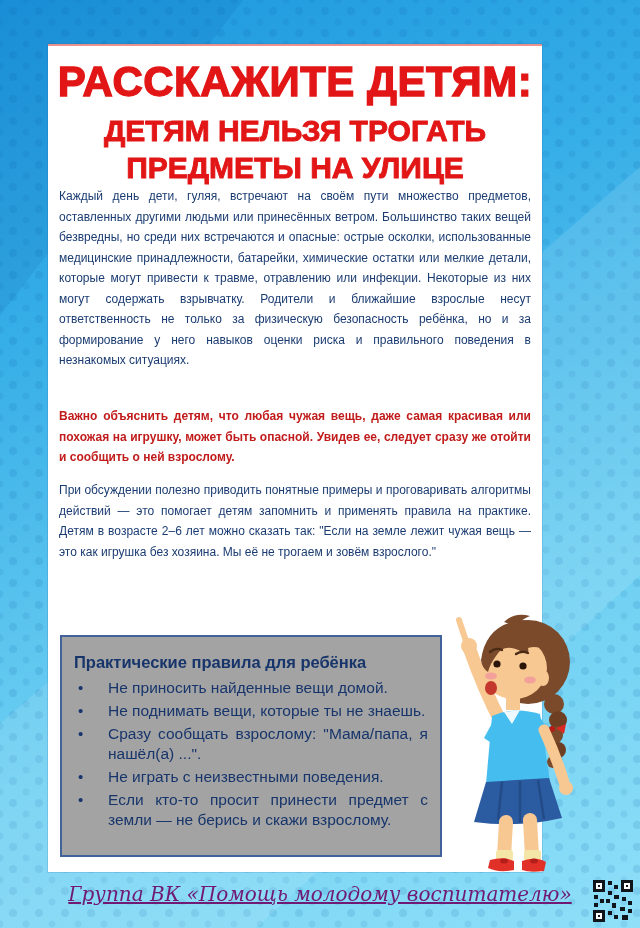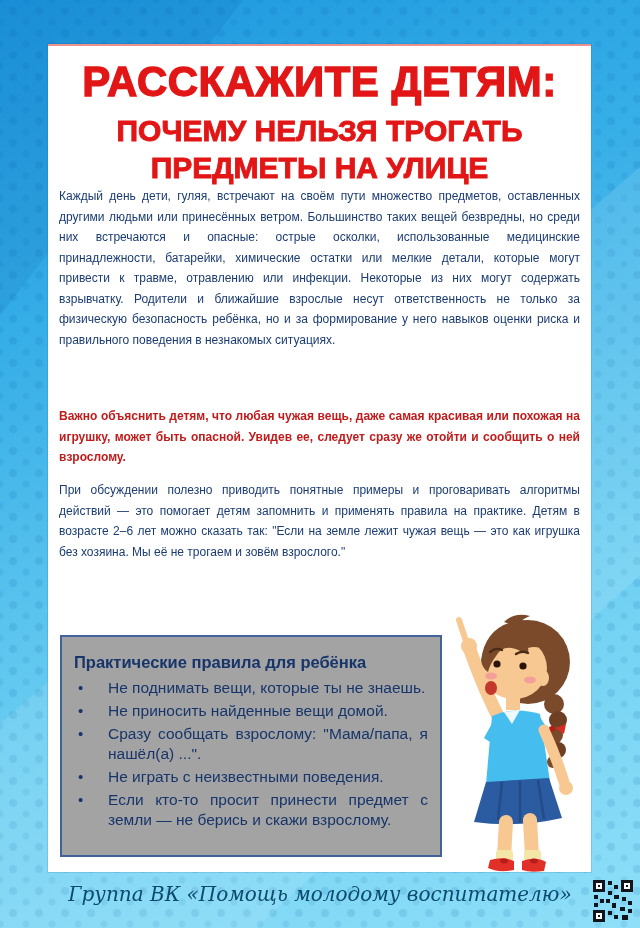--- a/index.html
+++ b/index.html
@@ -18,21 +18,21 @@
   }
   .decor { position:absolute; inset:0; pointer-events:none; }
   .decor-tri1 { position:absolute; left:0; top:0; width:640px; height:928px;
     background:rgba(255,255,255,0.10);
     clip-path:polygon(100% 18%, 100% 62%, 40% 100%, 0 100%, 0 78%); }
   .decor-tri2 { position:absolute; left:0; top:0; width:640px; height:928px;
     background:rgba(0,70,150,0.10);
     clip-path:polygon(0 0, 38% 0, 0 34%); }
 
   .card {
-    position:absolute; left:48px; top:44px; width:543px; height:828px;
+    position:absolute; left:48px; top:44px; width:494px; height:828px;
     background:#ffffff;
     border-top:2px solid rgba(228,87,77,0.65);
     box-shadow:0 0 0 1px rgba(30,90,160,0.15);
   }
 
   .title1 {
     position:absolute; top:12px; left:0; right:0;
     text-align:center; color:#E21616;
     font-size:42px; font-weight:bold; letter-spacing:0.5px;
     -webkit-text-stroke:1.3px #E21616;
@@ -70,48 +70,48 @@
     content:"\2022"; position:absolute; left:4px; top:0;
     font-size:15px;
   }
 
   .girl { position:absolute; left:396px; top:558px; width:152px; height:272px; }
 
   .footer-caption {
     position:absolute; left:0; top:882px; width:640px;
     text-align:center;
     font-family:"DejaVu Serif", serif; font-style:italic;
-    font-size:20px; color:#0c4a6e;
+    font-size:20px; color:#701a75;text-decoration:underline;
   }
 
   .qr { position:absolute; left:592px; top:879px; width:42px; height:44px; }
 </style>
 </head>
 <body>
 
 <div class="decor">
   <div class="decor-tri1"></div>
   <div class="decor-tri2"></div>
 </div>
 
 <div class="card">
 
   <div class="title1">РАССКАЖИТЕ ДЕТЯМ:</div>
-  <div class="title2">ПОЧЕМУ НЕЛЬЗЯ ТРОГАТЬ
+  <div class="title2">ДЕТЯМ НЕЛЬЗЯ ТРОГАТЬ
 ПРЕДМЕТЫ НА УЛИЦЕ</div>
 
   <div class="para para-intro">Каждый день дети, гуляя, встречают на своём пути множество предметов, оставленных другими людьми или принесённых ветром. Большинство таких вещей безвредны, но среди них встречаются и опасные: острые осколки, использованные медицинские принадлежности, батарейки, химические остатки или мелкие детали, которые могут привести к травме, отравлению или инфекции. Некоторые из них могут содержать взрывчатку. Родители и ближайшие взрослые несут ответственность не только за физическую безопасность ребёнка, но и за формирование у него навыков оценки риска и правильного поведения в незнакомых ситуациях.</div>
   <div class="para para-warning">Важно объяснить детям, что любая чужая вещь, даже самая красивая или похожая на игрушку, может быть опасной. Увидев ее, следует сразу же отойти и сообщить о ней взрослому.</div>
   <div class="para para-discussion">При обсуждении полезно приводить понятные примеры и проговаривать алгоритмы действий — это помогает детям запомнить и применять правила на практике. Детям в возрасте 2–6 лет можно сказать так: "Если на земле лежит чужая вещь — это как игрушка без хозяина. Мы её не трогаем и зовём взрослого."</div>
 
   <div class="rules-box">
     <div class="rules-heading">Практические правила для ребёнка</div>
     <ul class="rules-list">
+      <li>Не приносить найденные вещи домой.</li>
       <li>Не поднимать вещи, которые ты не знаешь.</li>
-      <li>Не приносить найденные вещи домой.</li>
       <li>Сразу сообщать взрослому: "Мама/папа, я нашёл(а) ...".</li>
       <li>Не играть с неизвестными поведения.</li>
       <li>Если кто-то просит принести предмет с земли — не берись и скажи взрослому.</li>
     </ul>
   </div>
 
   <div class="girl">
     <svg viewBox="0 0 152 272" width="152" height="272" xmlns="http://www.w3.org/2000/svg">
 
       <path d="M58,120 Q40,86 26,46" stroke="#F8C893" stroke-width="13" fill="none" stroke-linecap="round"></path>

